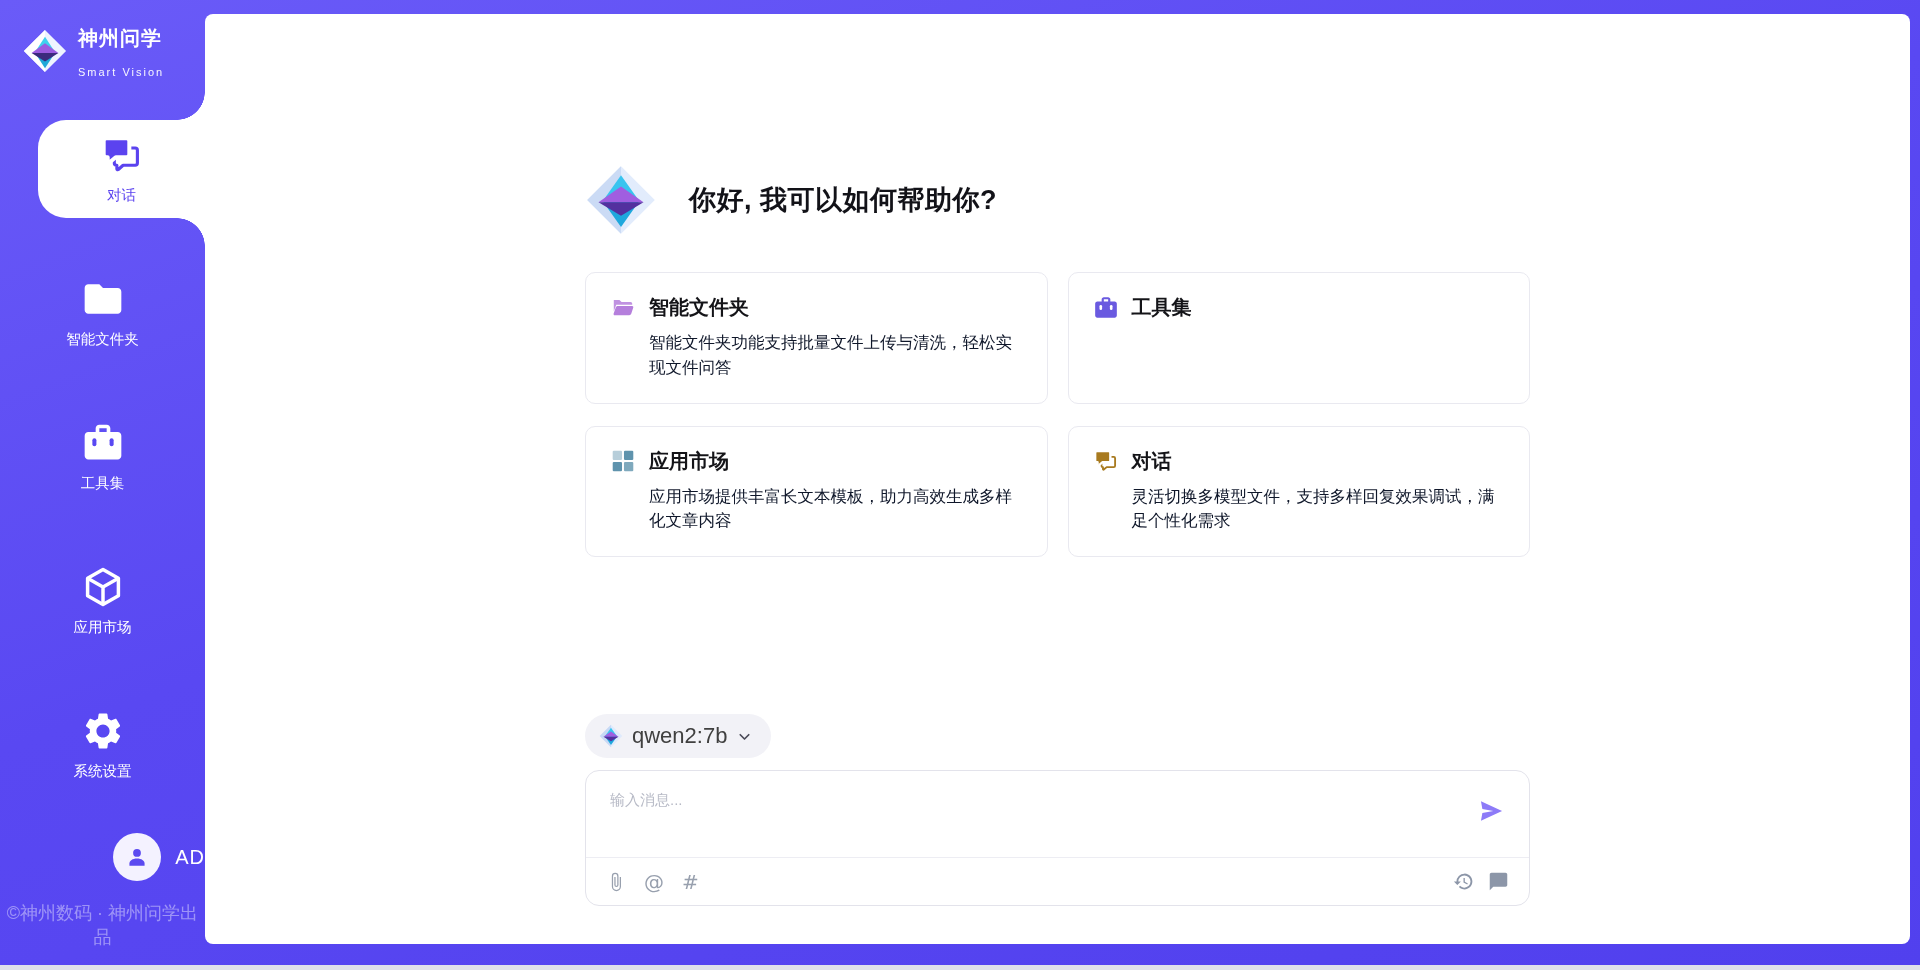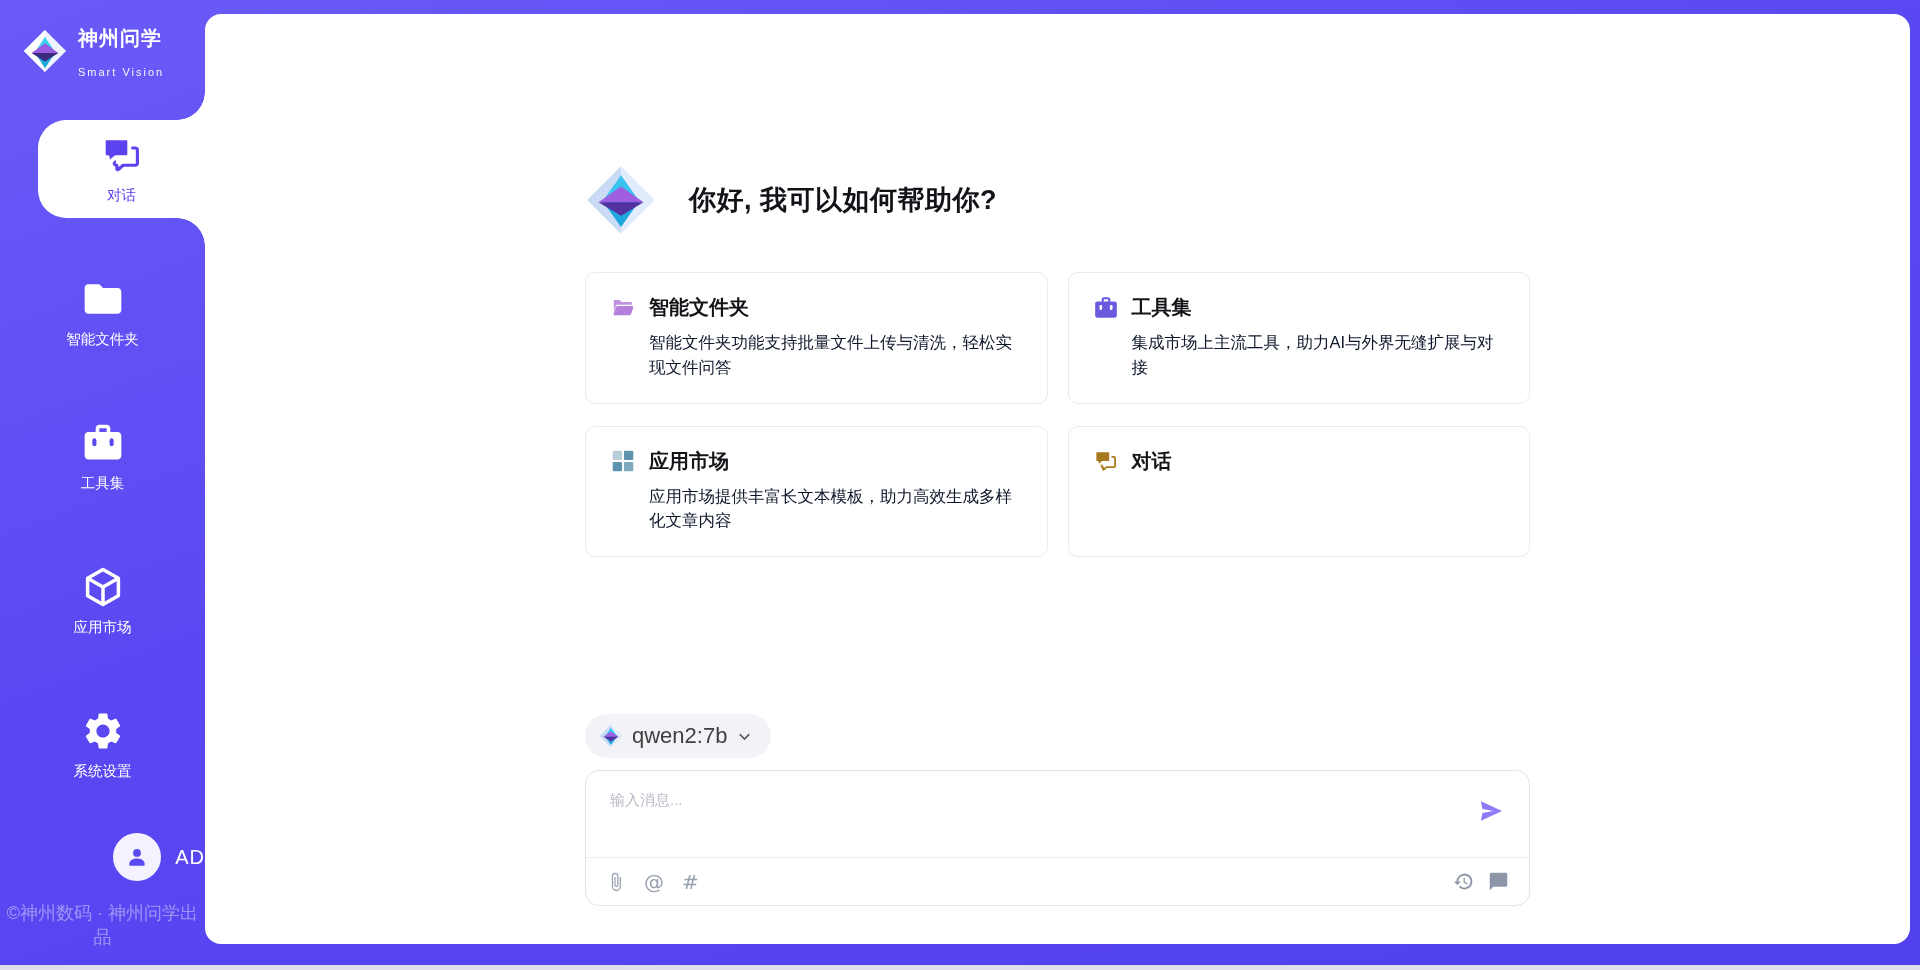--- a/index.html
+++ b/index.html
@@ -41,21 +41,21 @@
 
   .sidebar-spacer{ flex:1; }
   .user-row{ display:flex; align-items:center; justify-content:flex-end; gap:14px; margin-bottom:20px; cursor:pointer; }
   .avatar{ width:48px; height:48px; border-radius:50%; background:#f4f2ff; display:flex; align-items:center; justify-content:center; }
   .user-label{ color:#fff; font-size:20px; letter-spacing:1px; }
   .sidebar-footer{ text-align:center; color:rgba(255,255,255,.42); font-size:18px; margin-bottom:16px; }
 
   
   .main-panel{
     position:absolute; left:205px; top:14px; right:10px; bottom:26px;
-    background:#fff; border-radius:16px; z-index:2;
+    background:#fff; border-radius:8px; z-index:2;
     display:flex; flex-direction:column; align-items:center;
   }
   .content{ width:945px; height:100%; display:flex; flex-direction:column; }
 
   .greeting{ margin-top:150px; display:flex; align-items:center; gap:32px; }
   .greeting-text{ font-size:27px; font-weight:700; color:#121218; letter-spacing:.5px; }
 
   .cards{ margin-top:36px; display:grid; grid-template-columns:1fr 1fr; gap:22px 20px; }
   .card{
     border:1px solid #e9e9f0; border-radius:10px; padding:21px 24px 23px 24px;
@@ -206,21 +206,20 @@
 
       <div class="card">
         <div class="card-head">
           <svg class="card-icon" viewBox="0 0 24 24" fill="#6a5ae0">
             <path d="M20 6h-4V4c0-1.1-.9-2-2-2h-4c-1.1 0-2 .9-2 2v2H4c-1.1 0-2 .9-2 2v11c0 1.1.9 2 2 2h16c1.1 0 2-.9 2-2V8c0-1.1-.9-2-2-2zm-6 0h-4V4h4v2z"></path>
             <rect x="6" y="9.2" width="2.4" height="4.6" rx="1.2" fill="#ffffff"></rect>
             <rect x="15.6" y="9.2" width="2.4" height="4.6" rx="1.2" fill="#ffffff"></rect>
           </svg>
           <span class="card-title">工具集</span>
         </div>
-        <div class="card-desc">集成市场上主流工具，助力AI与外界无缝扩展与对接</div>
       </div>
 
       <div class="card">
         <div class="card-head">
           <svg class="card-icon" viewBox="0 0 24 24" fill="#5f93ad">
             <rect x="2.5" y="2.5" width="8.6" height="8.6" rx="1" opacity=".45"></rect>
             <rect x="12.9" y="2.5" width="8.6" height="8.6" rx="1"></rect>
             <rect x="2.5" y="12.9" width="8.6" height="8.6" rx="1"></rect>
             <rect x="12.9" y="12.9" width="8.6" height="8.6" rx="1" opacity=".8"></rect>
           </svg>
@@ -230,20 +229,21 @@
       </div>
 
       <div class="card">
         <div class="card-head">
           <svg class="card-icon" viewBox="0 0 24 24" fill="#a87a1f">
             <path d="M9 8.2h10.2c.7 0 1.2.5 1.2 1.2v7c0 .7-.5 1.2-1.2 1.2h-6.6l-2.6 2.3c-.3.3-.8.1-.8-.3v-2h-.2c-.7 0-1.2-.5-1.2-1.2v-7c0-.7.5-1.2 1.2-1.2z" fill="none" stroke="#a87a1f" stroke-width="1.7" stroke-linejoin="round"></path>
             <path d="M3.6 2.8h10.8c.9 0 1.6.7 1.6 1.6v7.2c0 .9-.7 1.6-1.6 1.6H8.6l-3.3 2.8c-.4.4-1.1.1-1.1-.5v-2.3h-.6c-.9 0-1.6-.7-1.6-1.6V4.4c0-.9.7-1.6 1.6-1.6z" stroke="#ffffff" stroke-width="2.2" stroke-linejoin="round"></path>
           </svg>
           <span class="card-title">对话</span>
         </div>
+        <div class="card-desc">灵活切换多模型文件，支持多样回复效果调试，满足个性化需求</div>
       </div>
 
     </div>
 
     <div class="content-spacer"></div>
 
     <div class="model-chip">
       <svg width="24" height="24" viewBox="0 0 64 64">
         <polygon points="32,2 62,32 32,62 2,32" fill="#dfeafc"></polygon>
         <polygon points="32,2 2,32 32,62" fill="#c8d9f5"></polygon>

